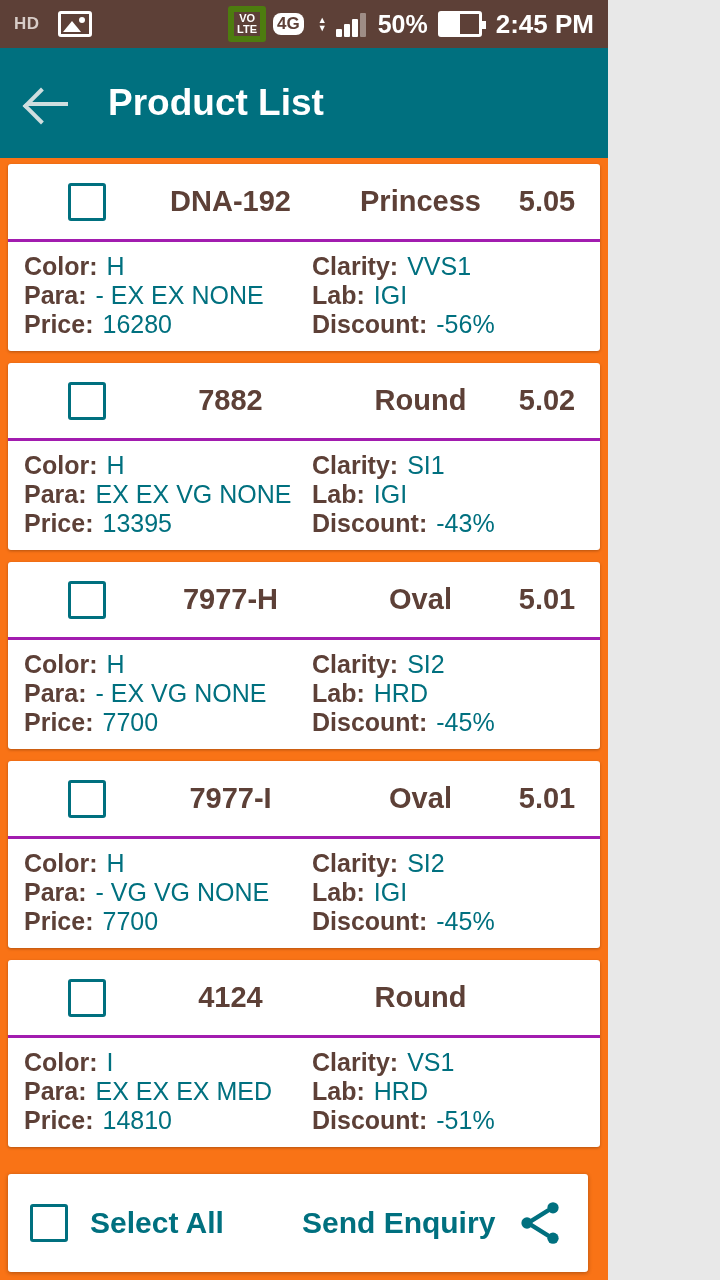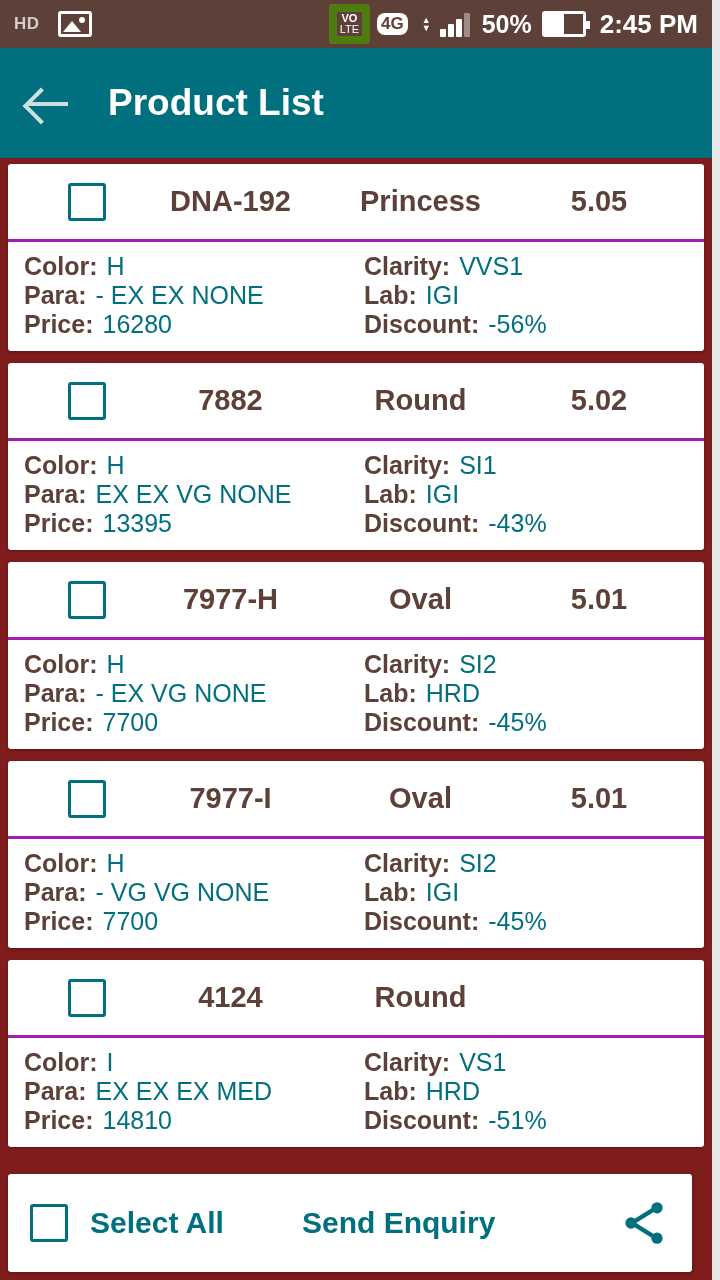--- a/index.html
+++ b/index.html
@@ -2,21 +2,21 @@
 <html><head>
 <meta charset="utf-8">
 <style>
   * { box-sizing: border-box; margin: 0; padding: 0; }
   html, body {
     width: 720px; height: 1280px;
     background: #e8e8e8;
     font-family: "Liberation Sans", sans-serif;
     overflow: hidden;
   }
-  .screen { position: relative; width: 712px; height: 1280px; overflow: hidden; background: #7f1d1d; }
+  .screen { position: relative; width: 608px; height: 1280px; overflow: hidden; background: #f97316; }
 
   
   .statusbar {
     height: 48px; background: #5d4037; color: #ffffff;
     display: flex; align-items: center; padding: 0 14px;
   }
   .sb-hd {
     font-size: 17px; font-weight: bold; letter-spacing: .5px;
     color: #d8cdc8; margin-right: 18px;
   }
@@ -29,25 +29,25 @@
     width: 0; height: 0; border-left: 9px solid transparent; border-right: 9px solid transparent;
     border-bottom: 11px solid #ffffff;
   }
   .sb-img::after {
     content: ""; position: absolute; right: 4px; top: 3px; width: 6px; height: 6px;
     background: #ffffff; border-radius: 50%;
   }
   .sb-spacer { flex: 1; }
   .sb-volte {
     display: flex; flex-direction: column; align-items: center; justify-content: center;
-    border: 8px solid #4d7c0f; border-radius: 3px; padding: 1px 3px; margin-right: 7px;
+    border: 6px solid #4d7c0f; border-radius: 3px; padding: 1px 3px; margin-right: 7px;
     line-height: 1;
   }
   .sb-volte .t { font-size: 11px; font-weight: bold; }
-  .sb-volte .b { font-size: 11px; font-weight: normal; }
+  .sb-volte .b { font-size: 11px; font-weight: bold; }
   .sb-4g {
     background: #ffffff; color: #5d4037; font-size: 17px; font-weight: bold;
     border-radius: 8px; padding: 1px 4px; margin-right: 14px;
   }
   .sb-updown { display: flex; flex-direction: column; font-size: 9px; line-height: 8px; margin-right: 9px; }
   .sb-bars { display: flex; align-items: flex-end; height: 26px; margin-right: 10px; }
   .sb-bars i { display: block; width: 6px; background: #ffffff; margin-right: 2px; border-radius: 1px; }
   .sb-bars i:nth-child(1) { height: 8px; }
   .sb-bars i:nth-child(2) { height: 13px; }
   .sb-bars i:nth-child(3) { height: 18px; }

